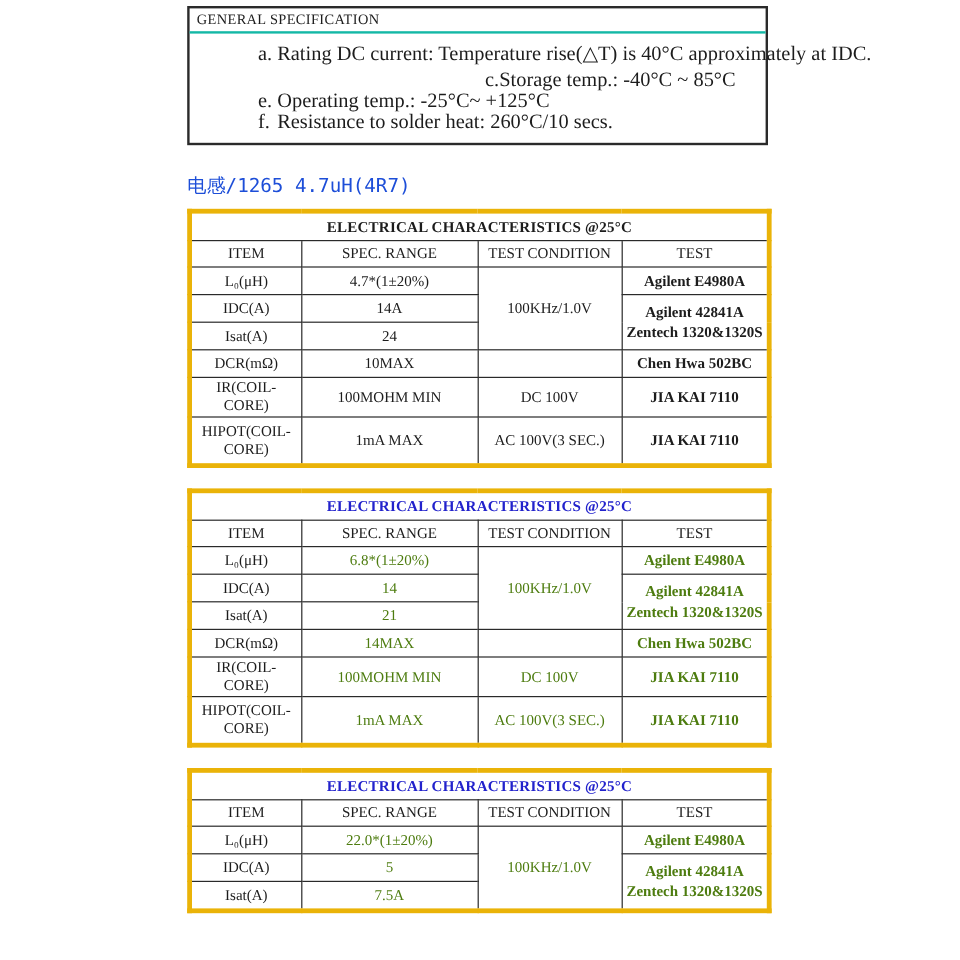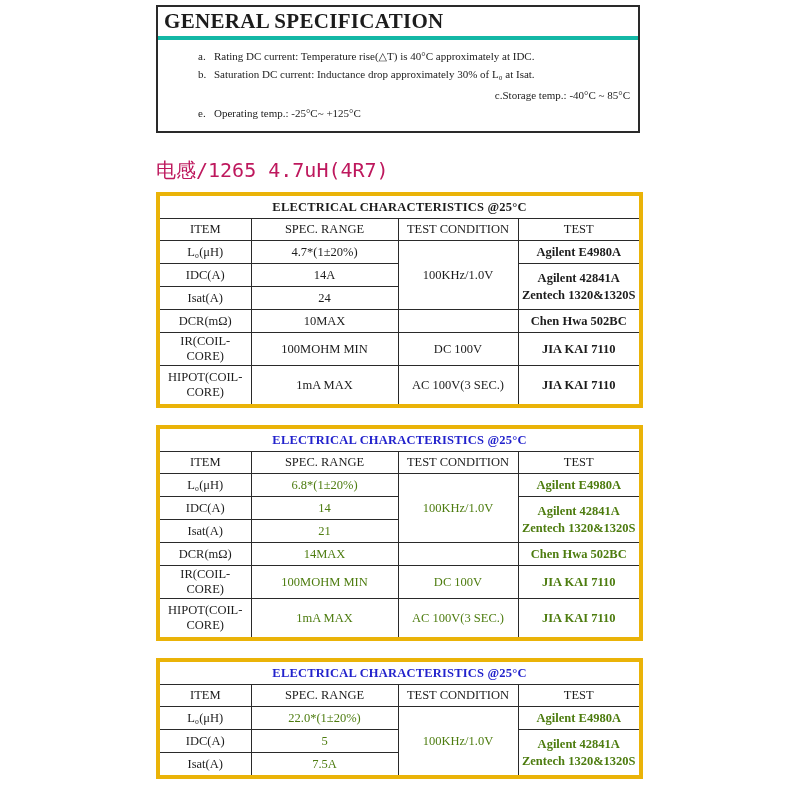--- a/index.html
+++ b/index.html
@@ -2,32 +2,32 @@
 <html><head>
 <meta charset="utf-8">
 <style>
   html,body{margin:0;padding:0;background:#ffffff;}
   body{width:800px;height:800px;overflow:hidden;position:relative;
        font-family:"Liberation Serif",serif;color:#1c1c1c;}
   .page{position:absolute;left:156px;top:5px;width:484px;}
 
   
   .genspec{border:2px solid #2a2a2a;}
-  .genspec-title{font-weight:bold;font-size:21px;letter-spacing:.3px;
-                 padding:2px 6px 2px 6px;border-bottom:4px solid #14b8a6;}
+  .genspec-title{font-weight:normal;font-size:12px;letter-spacing:.3px;
+                 padding:2px 6px 2px 6px;border-bottom:2px solid #14b8a6;}
   .gs-items{padding:6px 8px 7px 40px;}
-  .gs-item{font-size:11px;line-height:13.5px;margin:4px 0;white-space:nowrap;}
+  .gs-item{font-size:17px;line-height:13.5px;margin:4px 17px;white-space:nowrap;}
   .gs-item.gap{margin-top:8px;text-align:right;}
   .gs-l{display:inline-block;width:16px;}
 
   
   .section{margin-top:17px;}
   .section.first{margin-top:24px;}
-  .sec-title{font-family:"DejaVu Sans Mono",monospace;font-size:20px;
-             margin:0 0 8px 0;color:#be185d;}
+  .sec-title{font-family:"DejaVu Sans Mono",monospace;font-size:16px;
+             margin:0 0 8px 0;color:#1d4ed8;}
 
   table.echar{border-collapse:collapse;table-layout:fixed;width:483px;
               border:4px solid #eab308;}
   table.echar td{border:1px solid #2a2a2a;font-size:12.5px;text-align:center;
                  padding:1px 2px;height:20px;color:#1c1c1c;}
   td.t-header{text-align:left;font-weight:bold;font-size:14.5px;height:17px;
               padding:0 5px;border-bottom:2px solid #2a2a2a;letter-spacing:.2px;}
   tr.cols td{height:19px;}
   td.test{text-align:left;padding-left:5px;font-weight:bold;}
   td.merged div{line-height:1.3;}
@@ -40,23 +40,23 @@
 </style>
 </head>
 <body>
 
 <div class="page">
 
   <div class="genspec">
     <div class="genspec-title">GENERAL SPECIFICATION</div>
     <div class="gs-items">
       <div class="gs-item"><span class="gs-l">a.</span><span>Rating DC current: Temperature rise(△T) is 40°C approximately at IDC.</span></div>
-      <div class="gs-item"><span class="gs-l">b.</span><span>Saturation DC current: Inductance drop approximately 30% of L₀ at Isat.</span></div>
       <div class="gs-item gap"><span class="gs-l">c.</span><span>Storage temp.: -40°C ~ 85°C</span></div>
       <div class="gs-item"><span class="gs-l">e.</span><span>Operating temp.: -25°C~ +125°C</span></div>
+      <div class="gs-item"><span class="gs-l">f.</span><span>Resistance to solder heat: 260°C/10 secs.</span></div>
     </div>
   </div>
 
   <div class="section first">
     <div class="sec-title">电感/1265 4.7uH(4R7)</div>
     <table class="echar">
       <colgroup>
           <col class="c1">
           <col class="c2">
           <col class="c3">

